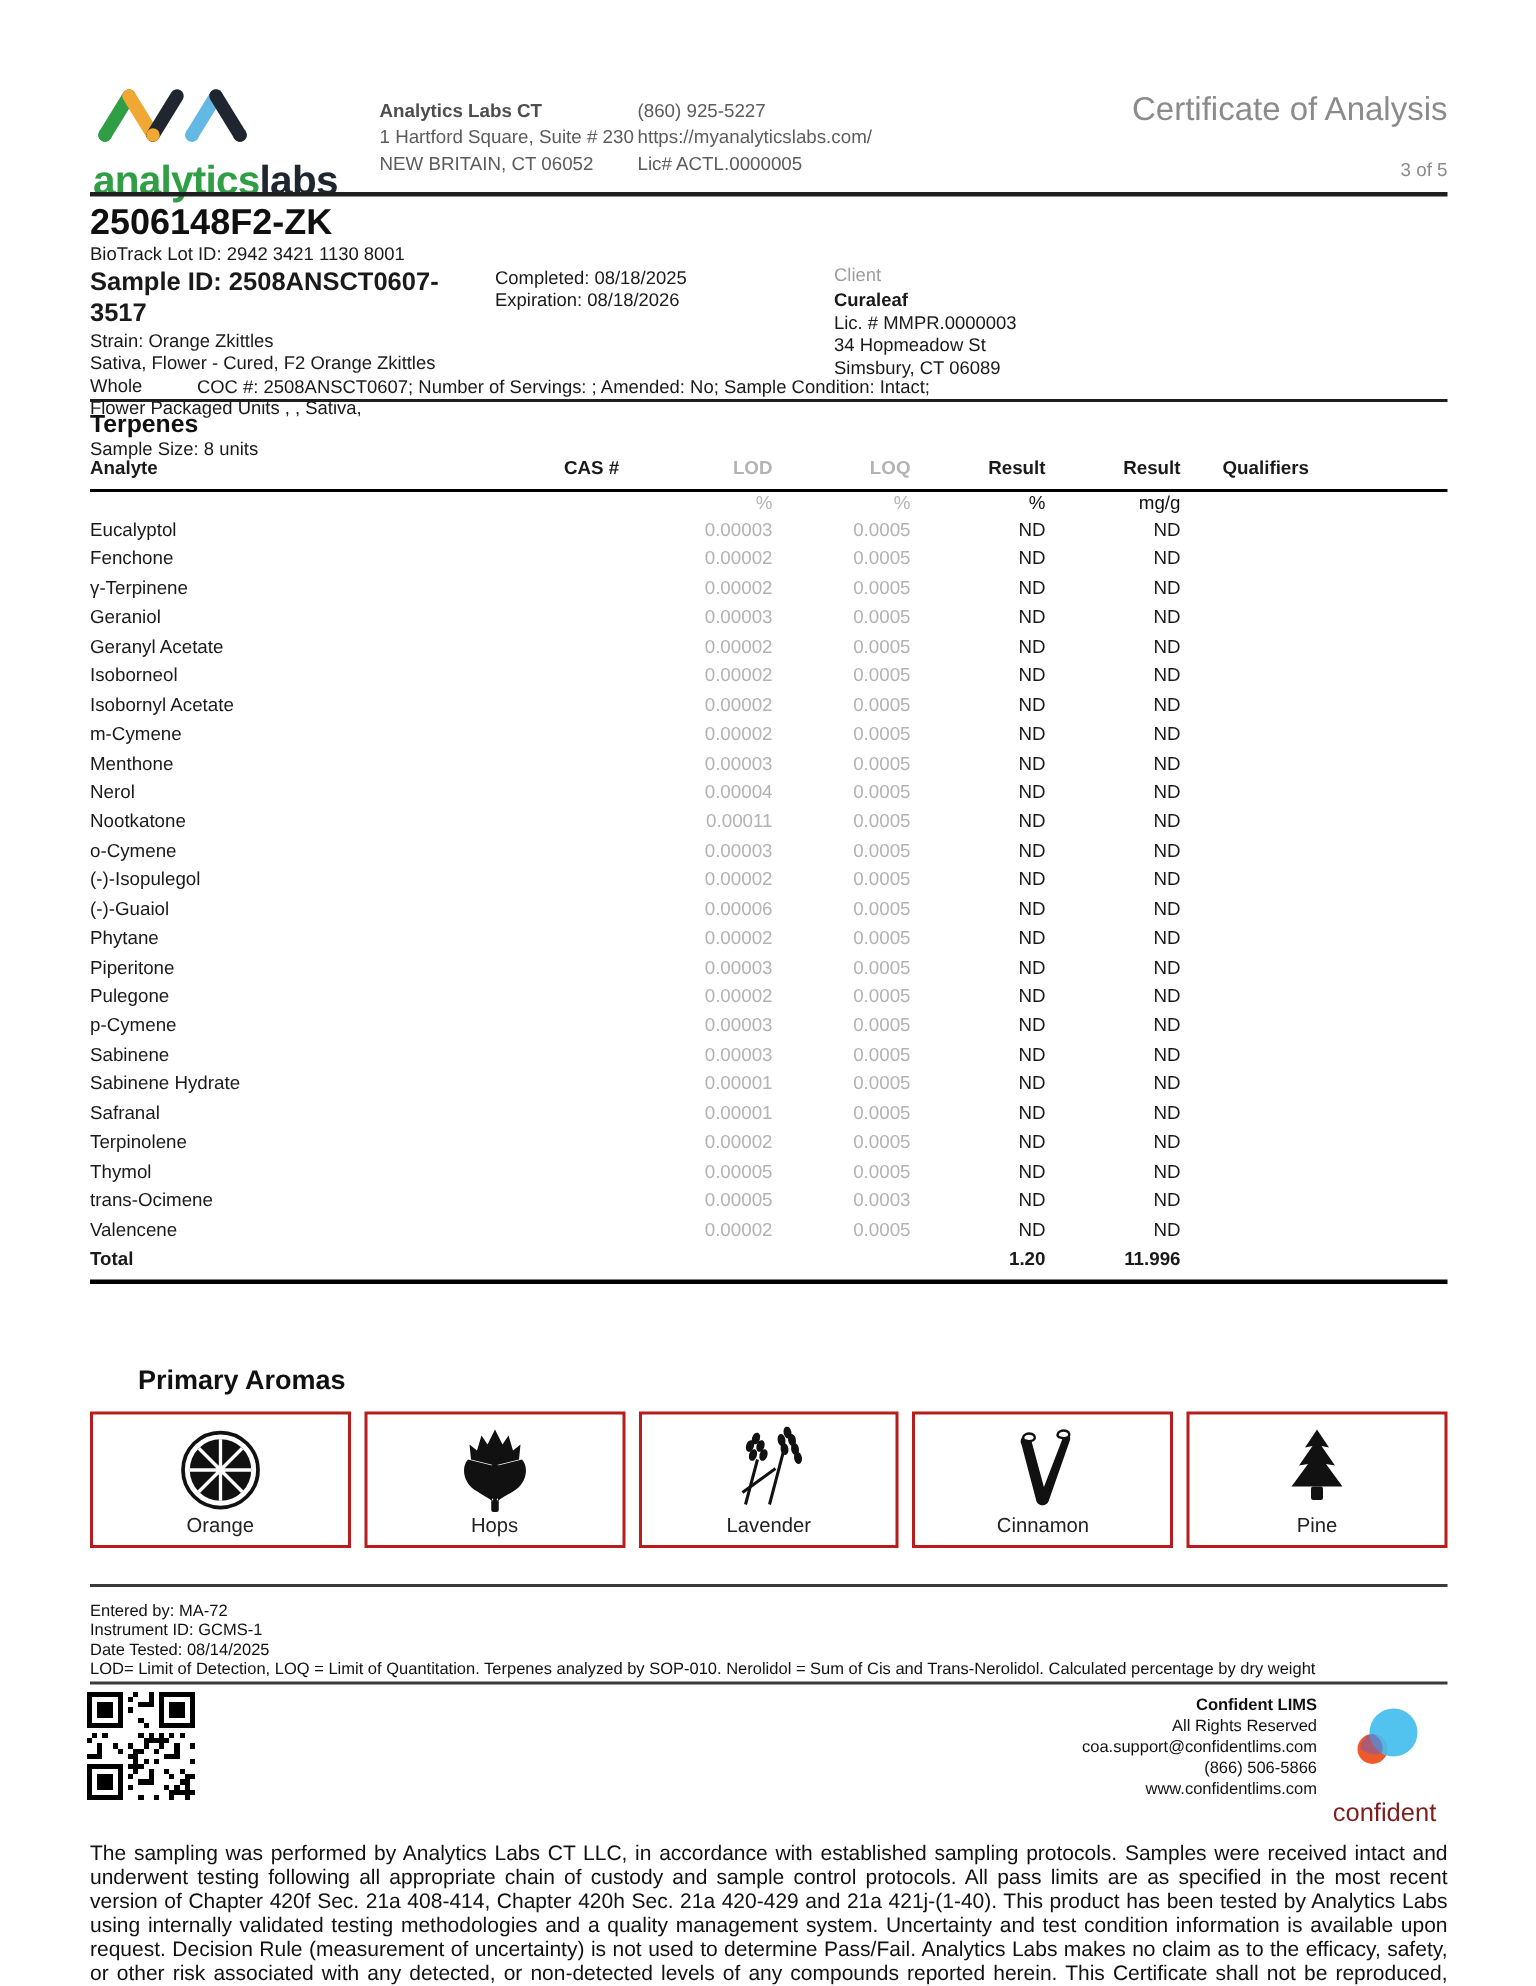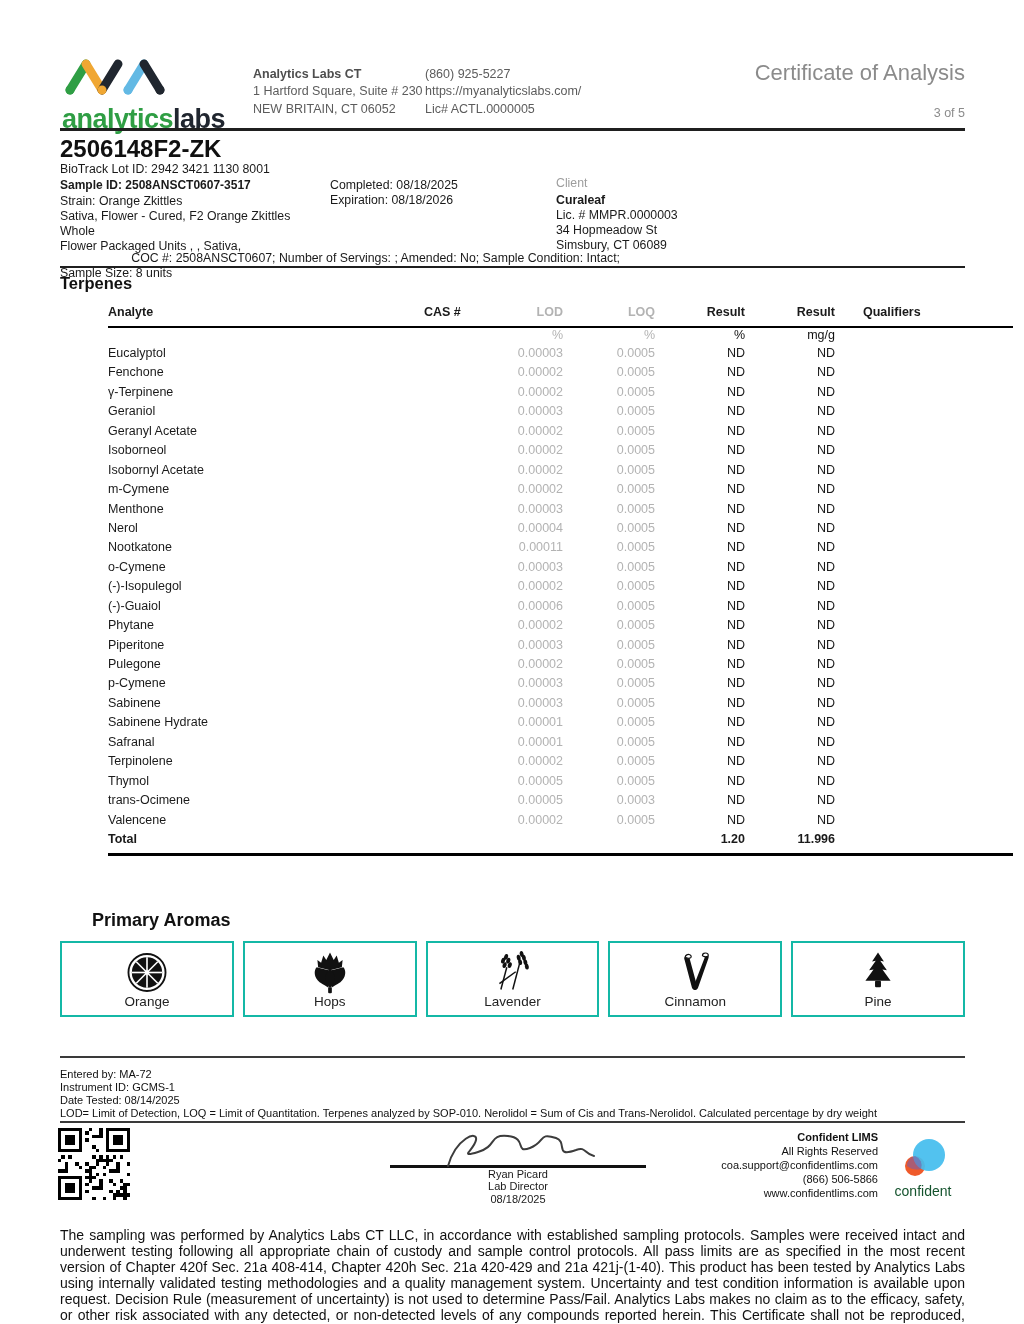--- a/index.html
+++ b/index.html
@@ -16,51 +16,51 @@
   .logo-text .g{color:#2f9e44;}
   .logo-text .d{color:#20262f;}
   .labinfo{top:66px;font-size:12.5px;line-height:1.38;color:#5c5c5c;}
   .labinfo .b{font-weight:bold;color:#4e4e4e;}
   .doc-title{right:59px;top:60px;font-size:22px;color:#8b8b8b;text-align:right;}
   .page-num{right:59px;top:106px;font-size:12.5px;color:#8b8b8b;text-align:right;}
   
   .sid-head{left:60px;top:135px;font-size:24px;font-weight:bold;color:#101010;}
   .small{font-size:12.3px;line-height:1.22;}
   .sample-left{left:60px;top:162px;width:268px;}
-  .sample-id-line{font-size:12px;font-weight:bold;margin:1px 0 1px 0;}
+  .sample-id-line{font-size:17px;font-weight:bold;margin:1px 0 1px 0;}
   .dates{left:330px;top:178px;}
   .client{left:556px;top:176px;}
   .gray-label{color:#9d9d9d;}
   
   .section-title{left:60px;font-size:16.5px;font-weight:bold;color:#111;}
-  .ttable{left:60px;top:305px;width:905px;font-size:12.5px;margin-left:48px;}
+  .ttable{left:60px;top:305px;width:905px;font-size:12.5px;}
   .trow{display:grid;grid-template-columns:316px 76px 63px 92px 90px 90px 1fr;align-items:baseline;height:19.45px;}
   .trow.hdr{height:21px;font-weight:bold;border-bottom:2.5px solid #000;}
   .trow.sub{height:18px;}
   .c-r{text-align:right;}
   .c-qual{padding-left:28px;}
   .lod{color:#b3b3b3;}
   .blk{color:#111;}
   .total-row{font-weight:bold;border-bottom:3px solid #000;height:21px !important;}
   
   .aromas{left:60px;top:941px;width:905px;display:flex;gap:9px;}
-  .aroma-box{flex:1;height:76px;border:2px solid #14b8a6;background:#fff;
+  .aroma-box{flex:1;height:91px;border:2px solid #b91c1c;background:#fff;
     display:flex;flex-direction:column;align-items:center;justify-content:flex-end;
     padding-bottom:6px;box-sizing:border-box;}
   .aroma-box svg{flex:1;margin-top:8px;}
   .aroma-label{font-size:13.5px;color:#222;}
   
   .footnotes{left:60px;top:1068px;font-size:11px;line-height:1.18;color:#111;}
   .qr{left:58px;top:1128px;}
   .sigblock{left:390px;top:1128px;width:256px;text-align:center;font-size:11px;line-height:1.15;}
   .sigline{border-top:3px solid #111;margin-top:-8px;}
   .limsblock{right:146px;top:1130px;text-align:right;font-size:11px;line-height:1.28;color:#111;}
   .limsblock .b{font-weight:bold;}
   .confident{right:62px;top:1138px;width:78px;text-align:center;}
-  .confident-name{font-size:14px;color:#14532d;margin-top:1px;}
+  .confident-name{font-size:17px;color:#7f1d1d;margin-top:16px;}
   .disclaimer{left:60px;top:1214px;width:905px;font-size:14px;line-height:1.14;color:#111;text-align:justify;}
 </style>
 </head>
 <body>
 
 <div class="page">
 
   <div class="abs logo-wrap">
     <svg width="128" height="44" viewBox="0 0 128 44">
       <g fill="none" stroke-linecap="round" stroke-width="9">
@@ -591,29 +591,20 @@
       <rect x="1" y="1" width="5" height="5" fill="#fff"></rect>
       <rect x="2" y="2" width="3" height="3" fill="#000"></rect>
       <rect x="14" y="0" width="7" height="7" fill="#000"></rect>
       <rect x="15" y="1" width="5" height="5" fill="#fff"></rect>
       <rect x="16" y="2" width="3" height="3" fill="#000"></rect>
       <rect x="0" y="14" width="7" height="7" fill="#000"></rect>
       <rect x="1" y="15" width="5" height="5" fill="#fff"></rect>
       <rect x="2" y="16" width="3" height="3" fill="#000"></rect>
     </svg>
 
-  <div class="abs sigblock">
-    <svg width="200" height="42" viewBox="0 0 200 42">
-      <path d="M30 38 C38 10 60 2 58 12 C56 22 40 30 60 24 C80 18 70 6 90 8 C110 10 96 26 112 20 C128 14 120 4 138 10 C150 14 136 30 158 22 C168 18 166 26 176 28" fill="none" stroke="#3c3c3c" stroke-width="2" stroke-linecap="round"></path>
-    </svg>
-    <div class="sigline"></div>
-    <div>Ryan Picard</div>
-    <div>Lab Director</div>
-    <div>08/18/2025</div>
-  </div>
 
   <div class="abs limsblock">
     <div class="b">Confident LIMS</div>
     <div>All Rights Reserved</div>
     <div>coa.support@confidentlims.com</div>
     <div>(866) 506-5866</div>
     <div>www.confidentlims.com</div>
   </div>
 
   <div class="abs confident">

